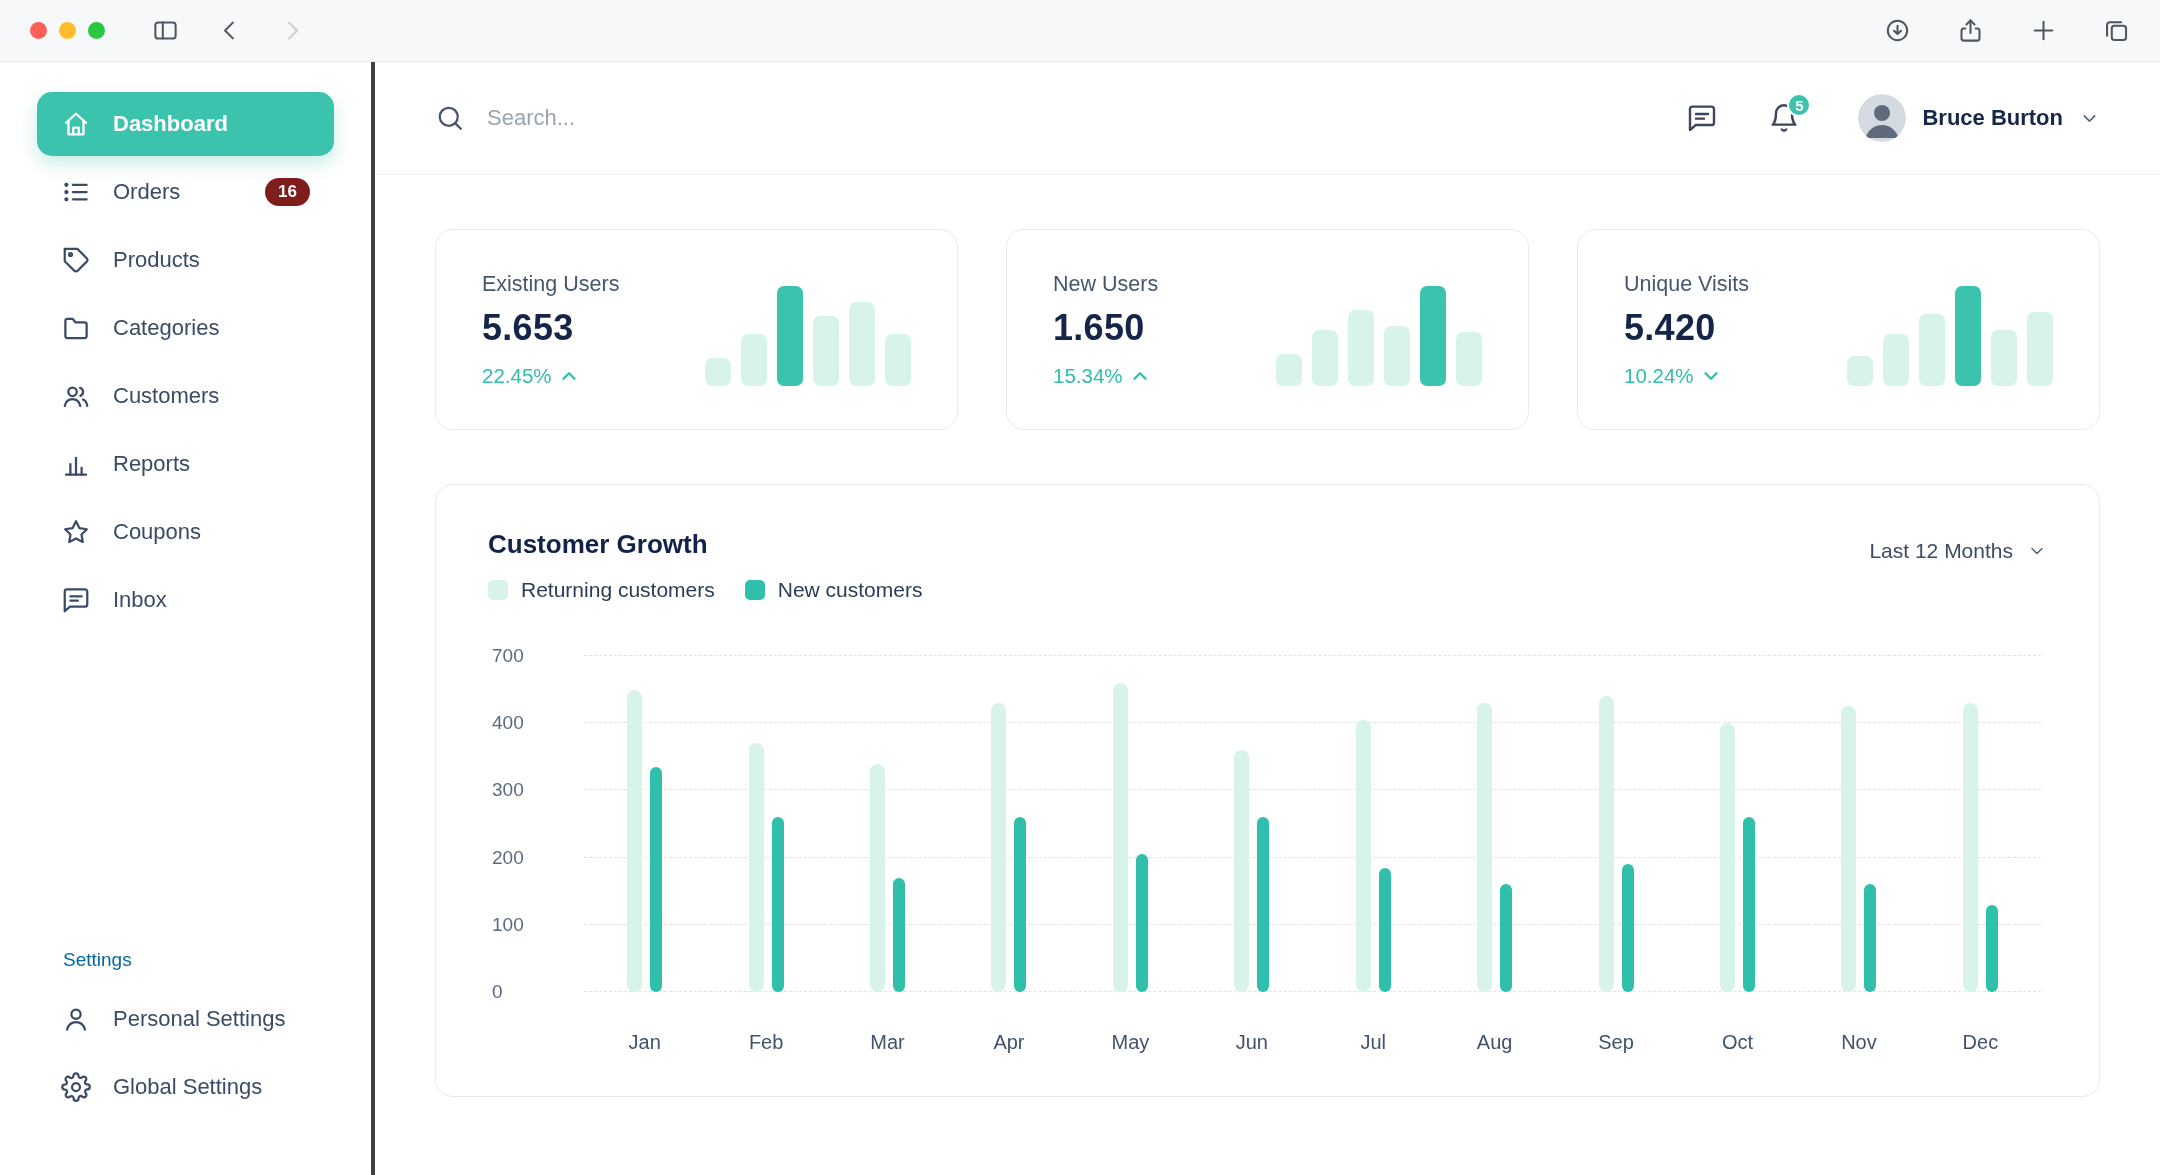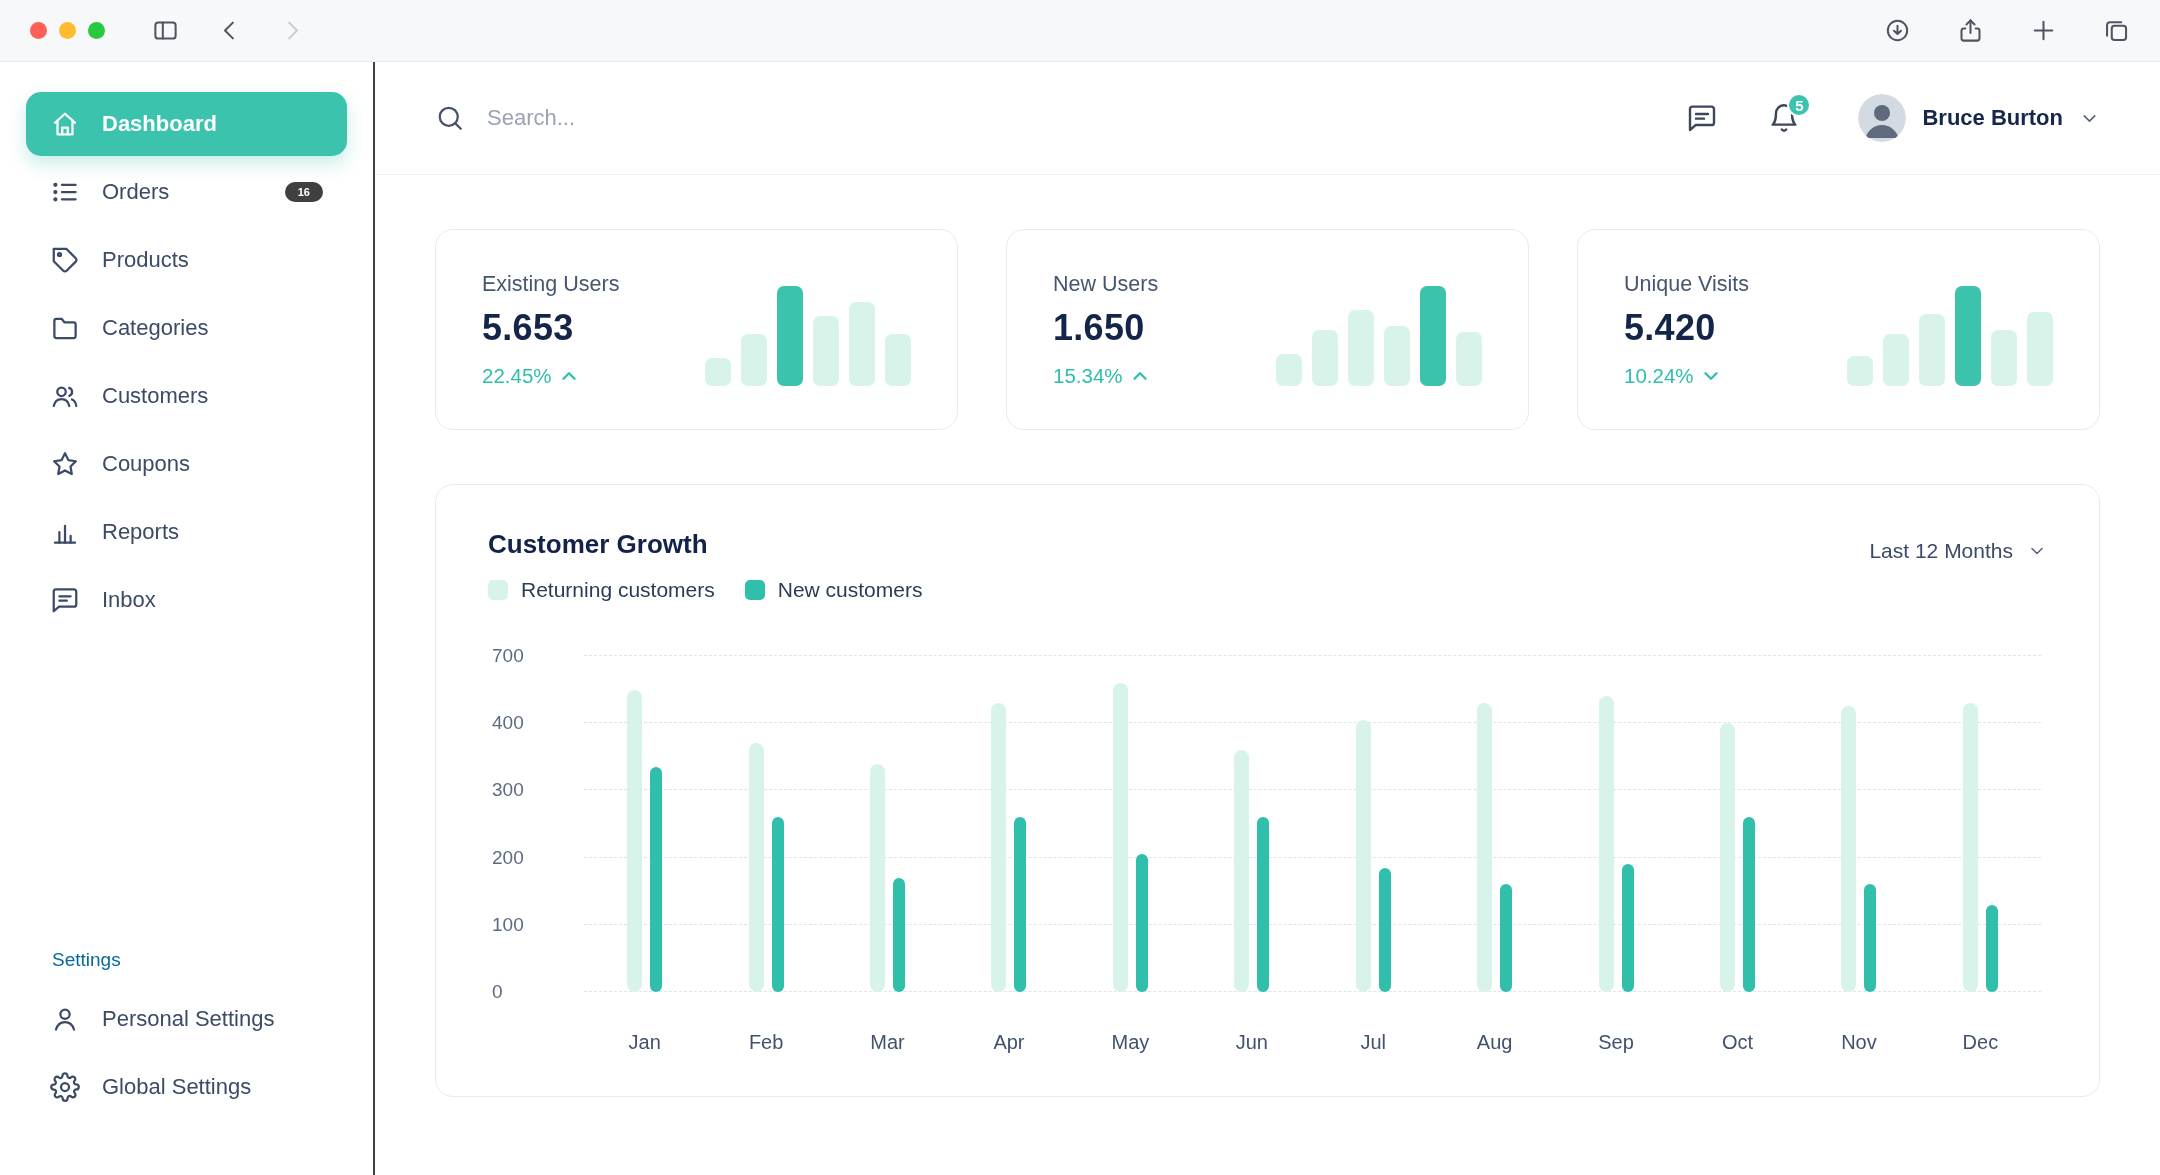--- a/index.html
+++ b/index.html
@@ -21,33 +21,33 @@
   .tl{ width:17px; height:17px; border-radius:50%; cursor:pointer; }
   .tl.red{ background:#FF5F57; } .tl.yellow{ background:#FEBC2E; } .tl.green{ background:#28C840; }
   .tb-icon{ width:27px; height:27px; color:#4e5560; cursor:pointer; }
   .tb-icon.toggle{ width:29px; }
   .tb-icon.disabled{ color:#c8cdd4; }
   .tb-right{ display:flex; align-items:center; gap:46px; }
 
   
   .app{ display:flex; height:1113px; }
   .sidebar{
-    width:375px; min-width:375px; border-right:2px solid #404040;
-    display:flex; flex-direction:column; padding:30px 26px 52px;
+    width:375px; min-width:375px; border-right:4px solid #404040;
+    display:flex; flex-direction:column; padding:30px 37px 52px;
     background:#fff;
   }
   .side-item{
     display:flex; align-items:center; gap:22px; height:64px; padding:0 24px;
     border-radius:15px; color:#3b4a66; font-size:22px; font-weight:500;
     cursor:pointer; margin-bottom:4px;
   }
   .side-item.active{ background:#3CC3AE; color:#fff; font-weight:600; box-shadow:0 8px 18px rgba(60,195,174,.28); }
   .side-icon{ width:30px; height:30px; flex:none; }
   .side-badge{
-    margin-left:auto; background:#404040; color:#fff; font-size:11px; font-weight:600;
+    margin-left:auto; background:#7f1d1d; color:#fff; font-size:17px; font-weight:600;
     padding:4px 13px; border-radius:999px;
   }
   .settings-wrap{ margin-top:auto; }
   .settings-label{ font-size:19px; color:#0369a1; margin:0 0 16px 26px; }
 
   
   .content{ flex:1; display:flex; flex-direction:column; background:#fff; min-width:0; }
   .topbar{
     display:flex; align-items:center; gap:22px; padding:0 60px; height:113px;
     border-bottom:1px solid #edf0f4;
@@ -217,35 +217,35 @@
               <path d="M3 20c.7-3.7 3.1-5.6 6.2-5.6s5.5 1.9 6.2 5.6"></path>
               <path d="M15.3 5.5a3.4 3.4 0 0 1 .2 6.4"></path>
               <path d="M17.6 14.8c2 .8 3.1 2.5 3.4 5.2"></path>
             </svg>
           </span>
           <span class="side-label">Customers</span>
         </div>
         <div class="side-item">
           <span class="side-icon">
             <svg viewBox="0 0 24 24" fill="none" stroke="currentColor" stroke-width="1.8" stroke-linecap="round" stroke-linejoin="round">
-              <path d="m12 3.4 2.7 5.5 6 .9-4.3 4.2 1 6-5.4-2.8-5.4 2.8 1-6L3.3 9.8l6-.9Z"></path>
-            </svg>
-          </span>
-          <span class="side-label">Coupons</span>
-        </div>
-        <div class="side-item">
-          <span class="side-icon">
-            <svg viewBox="0 0 24 24" fill="none" stroke="currentColor" stroke-width="1.8" stroke-linecap="round" stroke-linejoin="round">
               <path d="M4 20.5h16"></path>
               <path d="M7.5 20.5V12"></path>
               <path d="M12 20.5V7"></path>
               <path d="M16.5 20.5v-5.5"></path>
             </svg>
           </span>
           <span class="side-label">Reports</span>
+        </div>
+        <div class="side-item">
+          <span class="side-icon">
+            <svg viewBox="0 0 24 24" fill="none" stroke="currentColor" stroke-width="1.8" stroke-linecap="round" stroke-linejoin="round">
+              <path d="m12 3.4 2.7 5.5 6 .9-4.3 4.2 1 6-5.4-2.8-5.4 2.8 1-6L3.3 9.8l6-.9Z"></path>
+            </svg>
+          </span>
+          <span class="side-label">Coupons</span>
         </div>
         <div class="side-item">
           <span class="side-icon">
             <svg viewBox="0 0 24 24" fill="none" stroke="currentColor" stroke-width="1.8" stroke-linecap="round" stroke-linejoin="round">
               <path d="M21 15.5a1.8 1.8 0 0 1-1.8 1.8H7.2L3 21V5.3a1.8 1.8 0 0 1 1.8-1.8h14.4A1.8 1.8 0 0 1 21 5.3Z"></path>
               <path d="M7.5 9h9M7.5 12.5h6"></path>
             </svg>
           </span>
           <span class="side-label">Inbox</span>
         </div>

